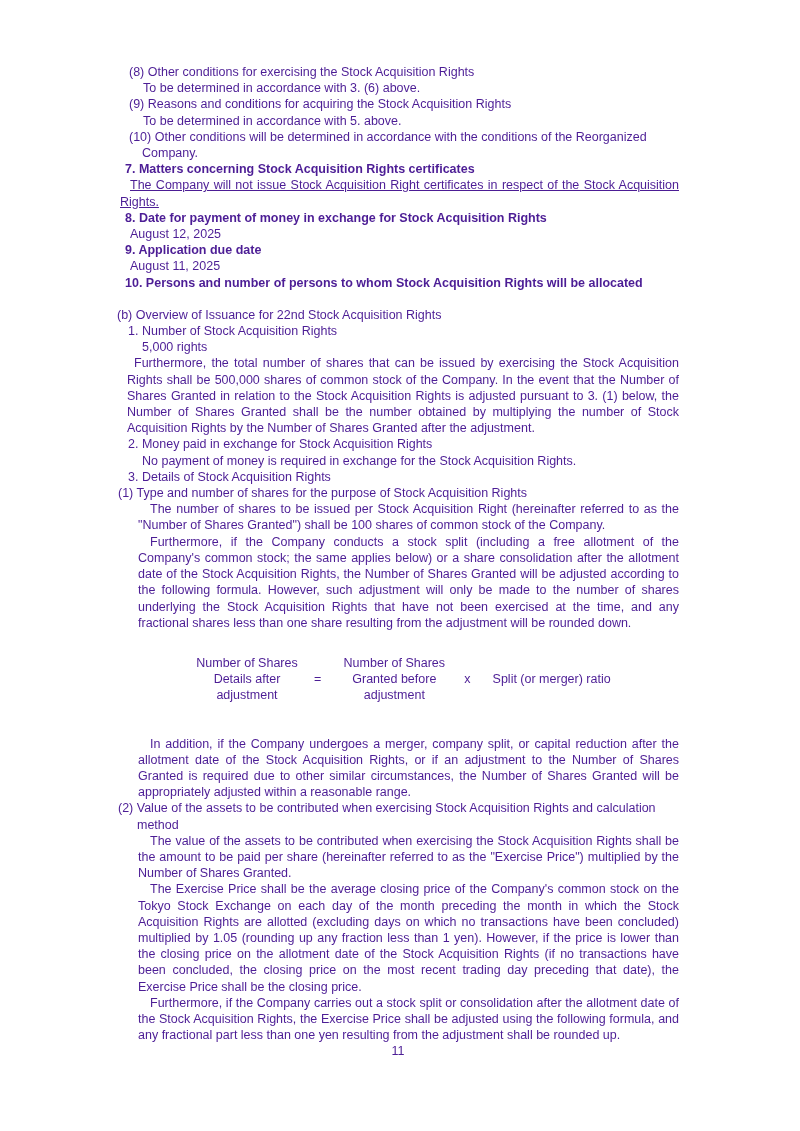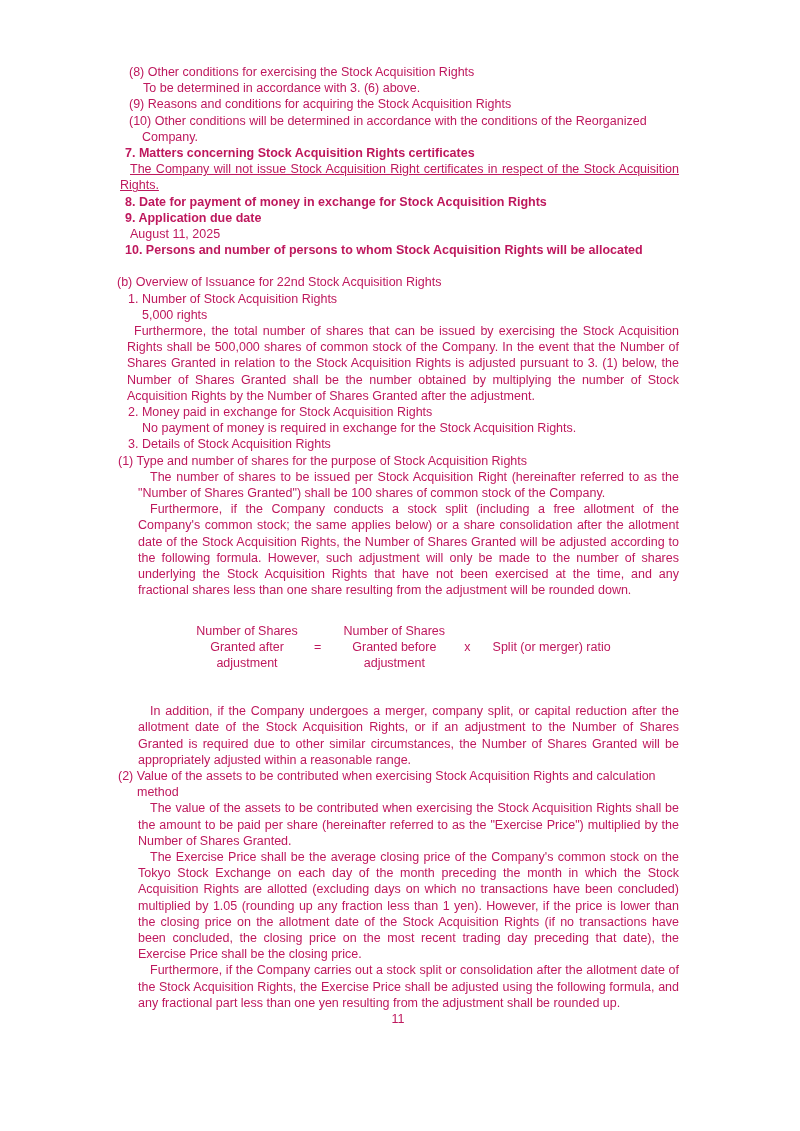--- a/index.html
+++ b/index.html
@@ -1,20 +1,20 @@
 <!DOCTYPE html>
 <html><head>
 <meta charset="utf-8">
 <style>
   html, body { margin: 0; padding: 0; background: #ffffff; }
   .page {
     width: 800px;
     height: 1131px;
     background: #ffffff;
-    color: #be185d;
+    color: #4c1d95;
     font-family: "Liberation Sans", "DejaVu Sans", sans-serif;
     font-size: 12.5px;
     line-height: 16.2px;
     box-sizing: border-box;
     padding: 64px 121px 0 117px;
     overflow: hidden;
   }
   p { margin: 0; }
   .it2  { margin-left: 12px; }
   .sub2 { margin-left: 26px; }
@@ -40,43 +40,45 @@
   .pageno { text-align: center; }
 </style>
 </head>
 <body>
 
 <div class="page">
 
   <p class="it2">(8) Other conditions for exercising the Stock Acquisition Rights</p>
   <p class="sub2">To be determined in accordance with 3. (6) above.</p>
   <p class="it2">(9) Reasons and conditions for acquiring the Stock Acquisition Rights</p>
+  <p class="sub2">To be determined in accordance with 5. above.</p>
   <p class="p10">(10) Other conditions will be determined in accordance with the conditions of the Reorganized Company.</p>
   <p class="it1">7. Matters concerning Stock Acquisition Rights certificates</p>
   <p class="pj1">The Company will not issue Stock Acquisition Right certificates in respect of the Stock Acquisition Rights.</p>
   <p class="it1">8. Date for payment of money in exchange for Stock Acquisition Rights</p>
+  <p class="sub1">August 12, 2025</p>
   <p class="it1">9. Application due date</p>
   <p class="sub1">August 11, 2025</p>
   <p class="it1">10. Persons and number of persons to whom Stock Acquisition Rights will be allocated</p>
 
   <p class="hb">(b) Overview of Issuance for 22nd Stock Acquisition Rights</p>
   <p class="itb">1. Number of Stock Acquisition Rights</p>
   <p class="subb">5,000 rights</p>
   <p class="pjb">Furthermore, the total number of shares that can be issued by exercising the Stock Acquisition Rights shall be 500,000 shares of common stock of the Company. In the event that the Number of Shares Granted in relation to the Stock Acquisition Rights is adjusted pursuant to 3. (1) below, the Number of Shares Granted shall be the number obtained by multiplying the number of Stock Acquisition Rights by the Number of Shares Granted after the adjustment.</p>
   <p class="itb">2. Money paid in exchange for Stock Acquisition Rights</p>
   <p class="subb">No payment of money is required in exchange for the Stock Acquisition Rights.</p>
   <p class="itb">3. Details of Stock Acquisition Rights</p>
   <p class="itp">(1) Type and number of shares for the purpose of Stock Acquisition Rights</p>
   <p class="pjd">The number of shares to be issued per Stock Acquisition Right (hereinafter referred to as the "Number of Shares Granted") shall be 100 shares of common stock of the Company.</p>
   <p class="pjd">Furthermore, if the Company conducts a stock split (including a free allotment of the Company's common stock; the same applies below) or a share consolidation after the allotment date of the Stock Acquisition Rights, the Number of Shares Granted will be adjusted according to the following formula. However, such adjustment will only be made to the number of shares underlying the Stock Acquisition Rights that have not been exercised at the time, and any fractional shares less than one share resulting from the adjustment will be rounded down.</p>
 
   <div class="formula">
     <div class="f-c f-c1">
       <span class="fl">Number of Shares</span>
-      <span class="fl">Granted after</span>
+      <span class="fl">Details after</span>
       <span class="fl">adjustment</span>
     </div>
     <div class="f-eq">=</div>
     <div class="f-c f-c2">
       <span class="fl">Number of Shares</span>
       <span class="fl">Granted before</span>
       <span class="fl">adjustment</span>
     </div>
     <div class="f-x">x</div>
     <div class="f-r">Split (or merger) ratio</div>

